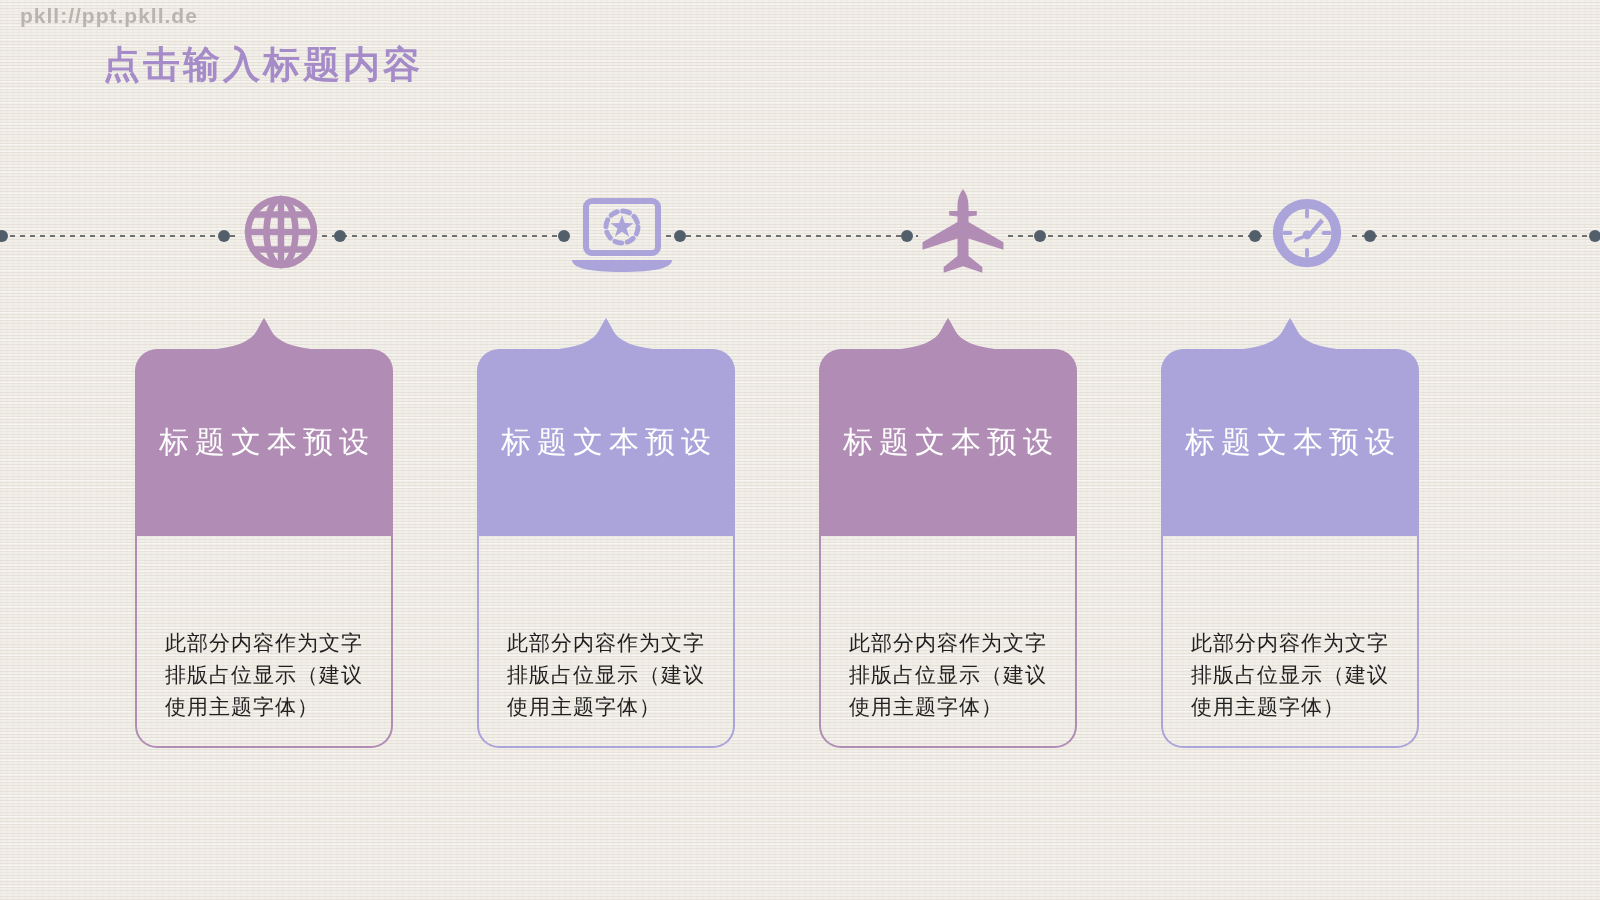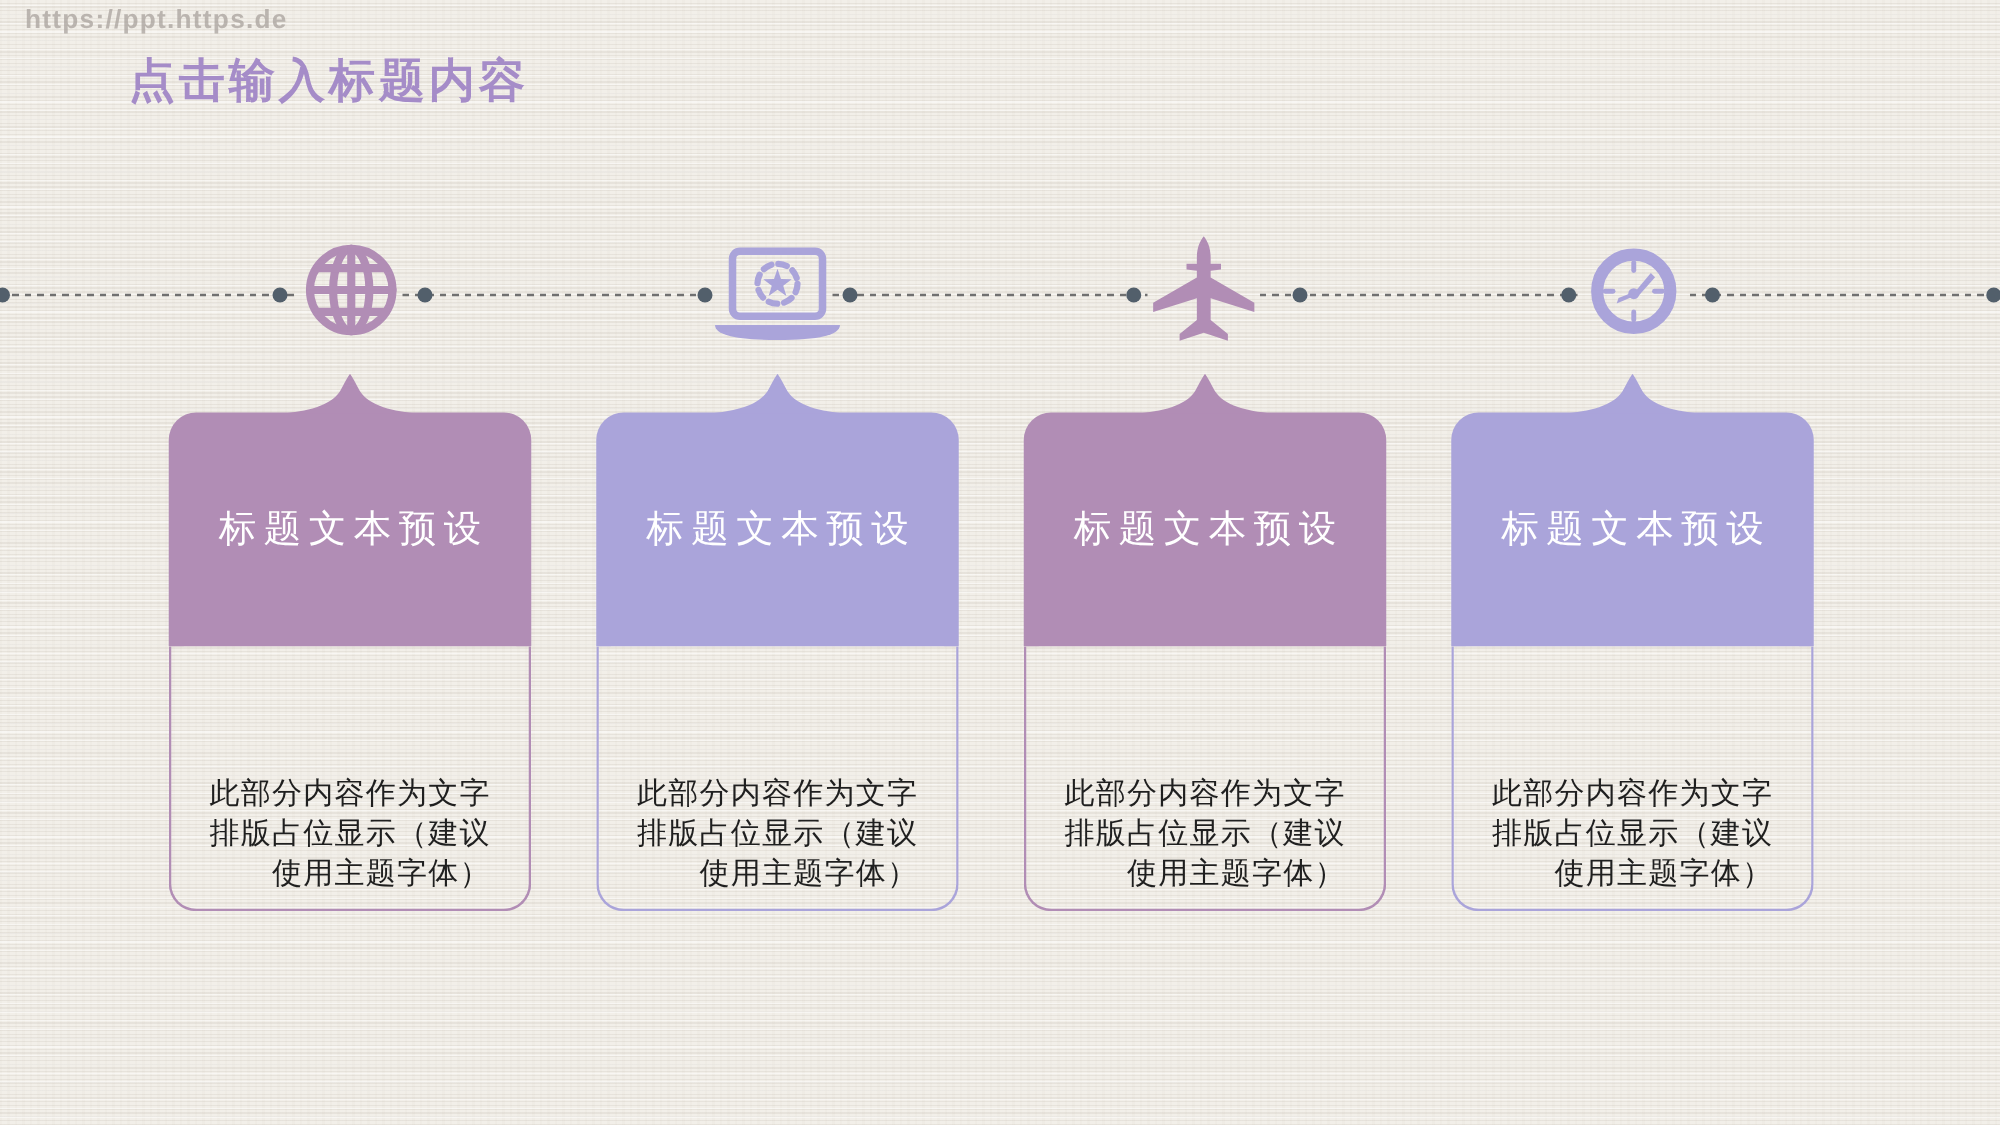--- a/index.html
+++ b/index.html
@@ -26,54 +26,54 @@
   .dash-seg{
     position:absolute;top:235px;height:2px;
     background:repeating-linear-gradient(90deg, var(--dash) 0 5px, transparent 5px 10px);
   }
   .tl-dot{
     position:absolute;top:230px;width:12px;height:12px;border-radius:50%;
     background:var(--dot);
   }
   .tl-icon{position:absolute;}
   
-  .card{position:absolute;top:299px;width:290px;}
+  .card{position:absolute;top:318px;width:258px;}
   .crown{position:absolute;top:0;left:50%;transform:translateX(-50%);width:112px;height:32px;display:block;}
   .theme-mauve  {--c:var(--mauve);}
   .theme-peri   {--c:var(--peri);}
   .crown path{fill:var(--c);}
   .card-header{
     margin-top:31px;height:187px;background:var(--c);
     border-radius:22px 22px 0 0;
     display:flex;align-items:center;justify-content:center;
   }
   .card-title{
     color:#fff;font-family:"Liberation Serif",serif;
     font-size:30px;letter-spacing:6px;margin-left:6px;
   }
   .card-body{
     height:212px;border:2px solid var(--c);border-top:none;
     border-radius:0 0 22px 22px;
     display:flex;align-items:flex-end;justify-content:center;
     padding-bottom:12px;box-sizing:border-box;
   }
   .card-text{
-    margin:0;text-align:right;
+    margin:11px;text-align:left;
     font-family:"Liberation Serif",serif;
-    font-size:24px;line-height:32px;color:#1f1f1f;letter-spacing:1px;
+    font-size:21px;line-height:32px;color:#1f1f1f;letter-spacing:1px;
   }
   .icon-mauve{stroke:var(--mauve);fill:none;stroke-linecap:round;}
   .icon-mauve-fill{fill:var(--mauve);}
   .icon-peri{stroke:var(--peri);fill:none;stroke-linecap:round;}
   .icon-peri-fill{fill:var(--peri);}
 </style>
 </head>
 <body style="--mauve: #b18db5; --peri: #aaa4da; --title: #a58cc8; --dot: #525f6b; --dash: #707070;">
 
-<div class="watermark">https://ppt.https.de</div>
+<div class="watermark">pkll://ppt.pkll.de</div>
 
 <h1 class="page-title">点击输入标题内容</h1>
 
 <div class="dash-seg" style="left:0;width:240px"></div>
 <div class="dash-seg" style="left:322px;width:250px"></div>
 <div class="dash-seg" style="left:666px;width:252px"></div>
 <div class="dash-seg" style="left:1008px;width:254px"></div>
 <div class="dash-seg" style="left:1352px;width:248px"></div>
 
 <div class="tl-dot" style="left:-4px"></div>

